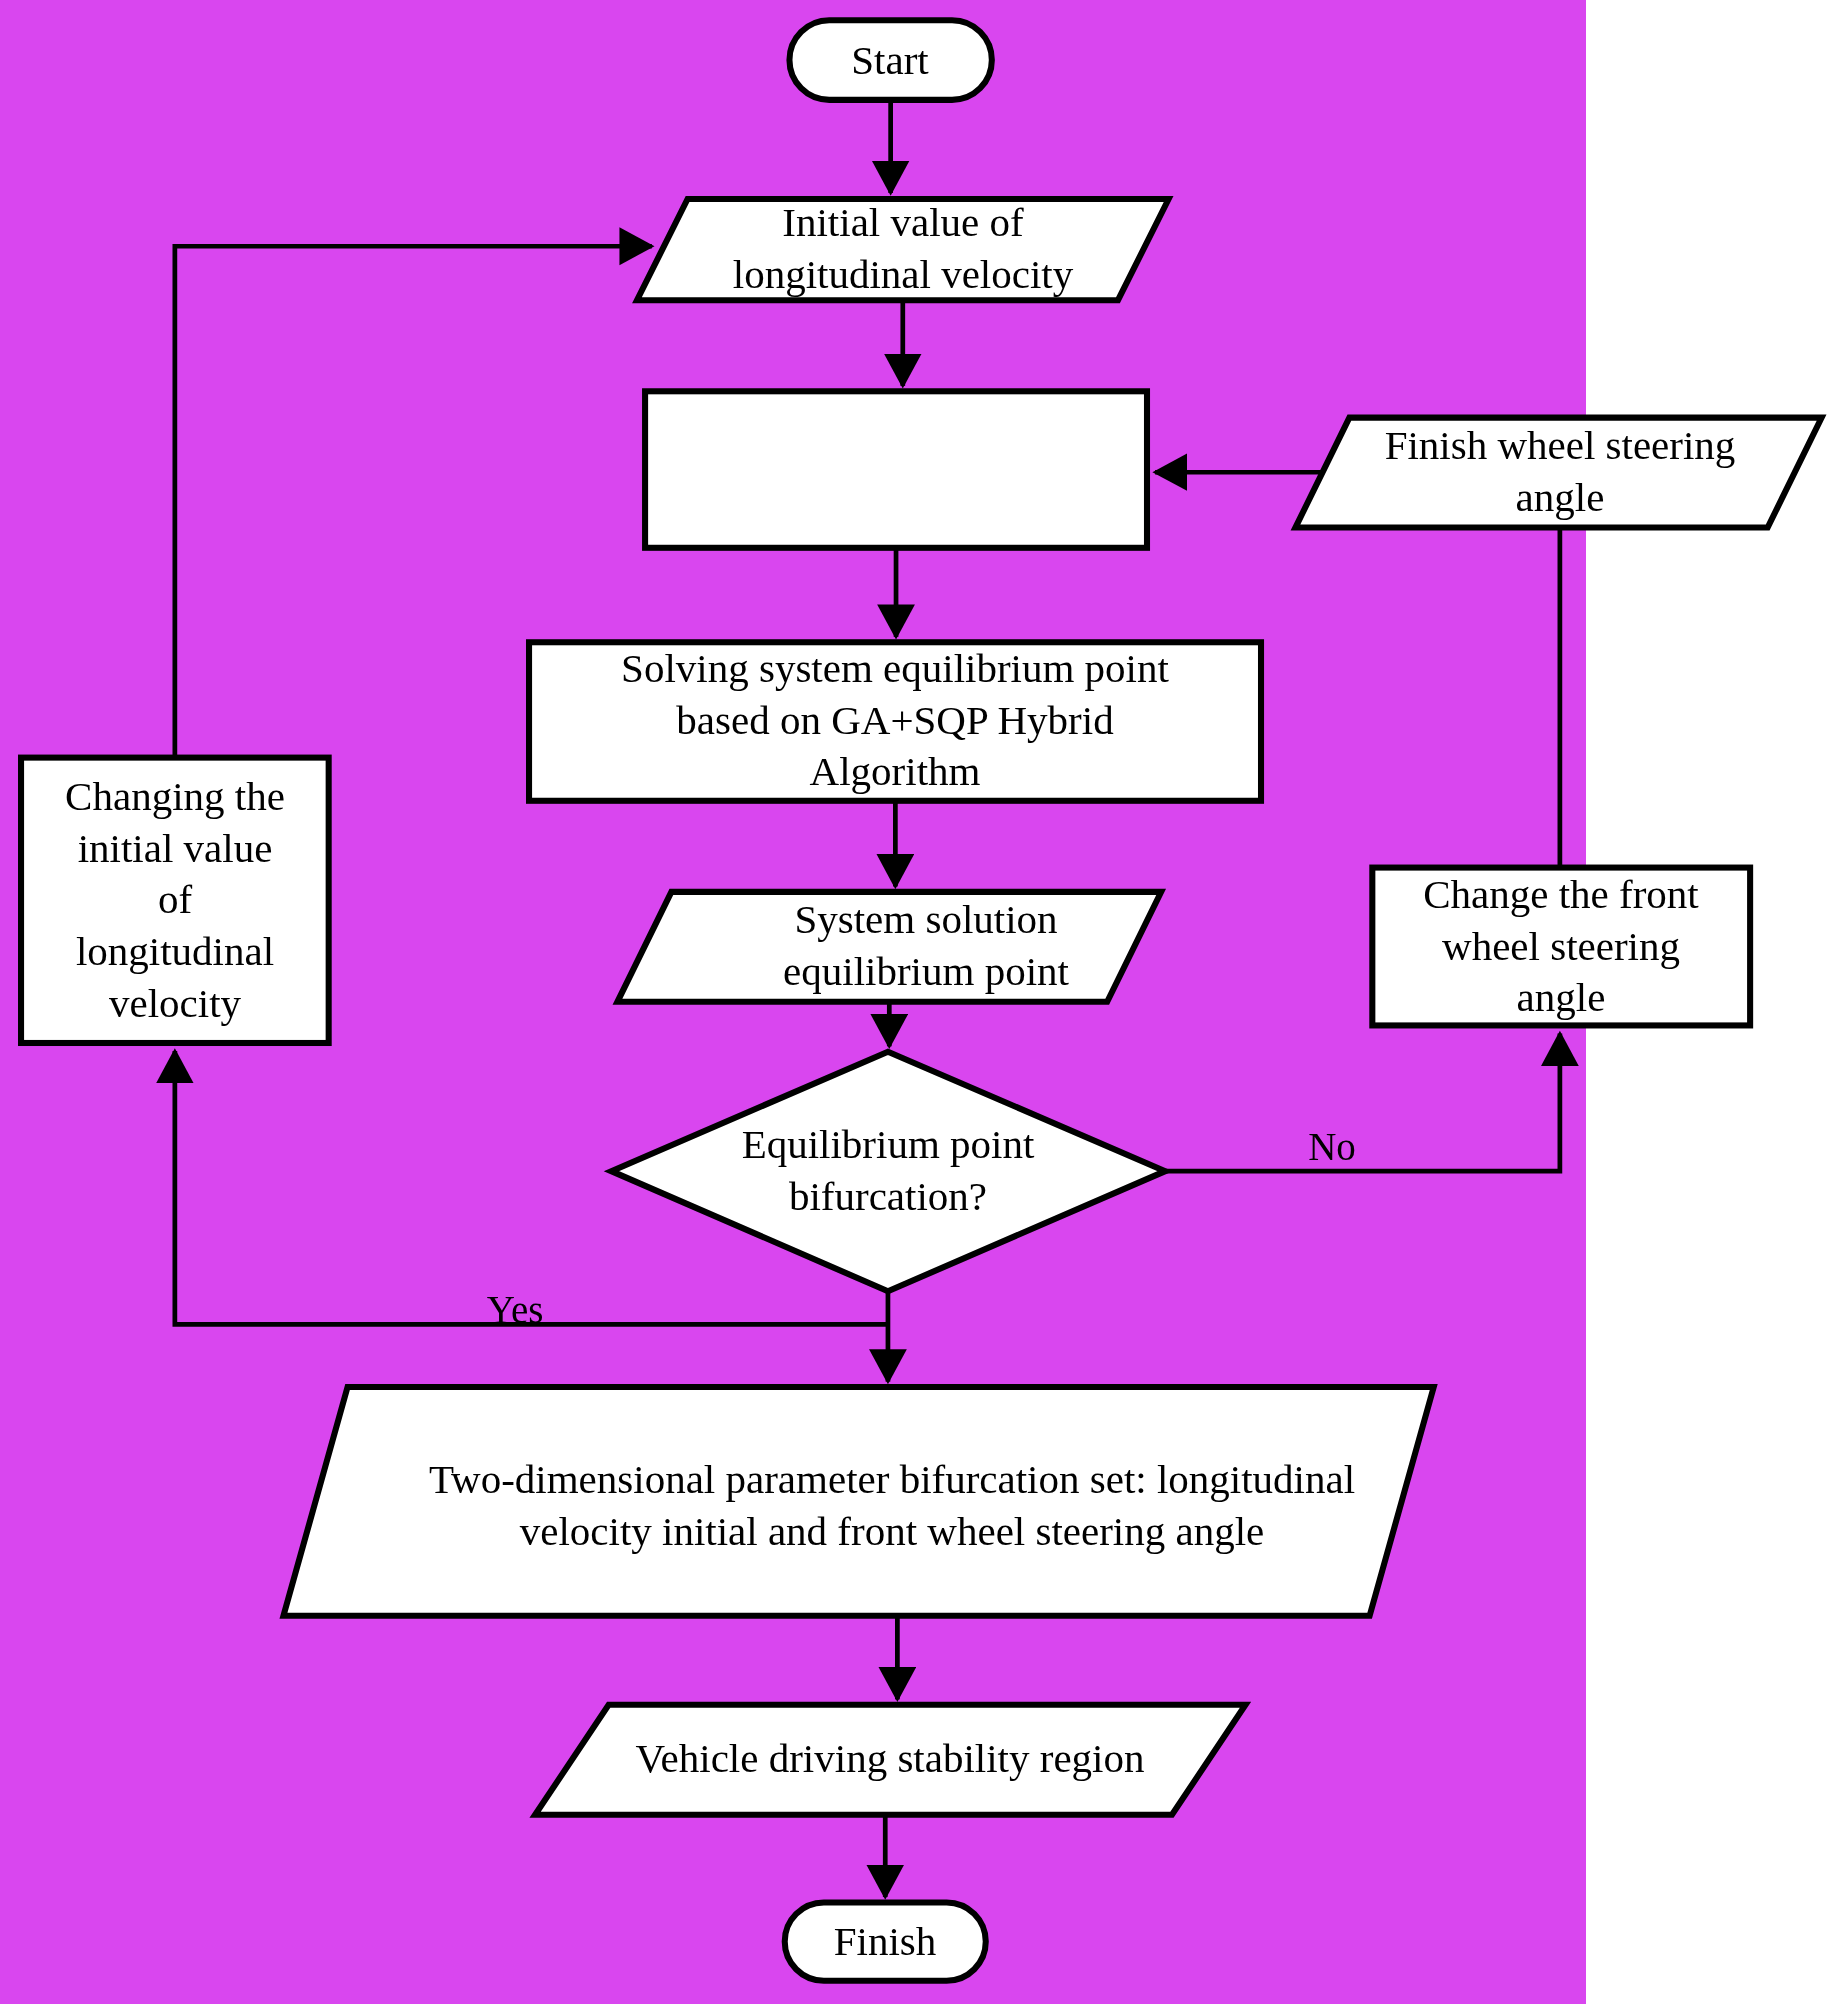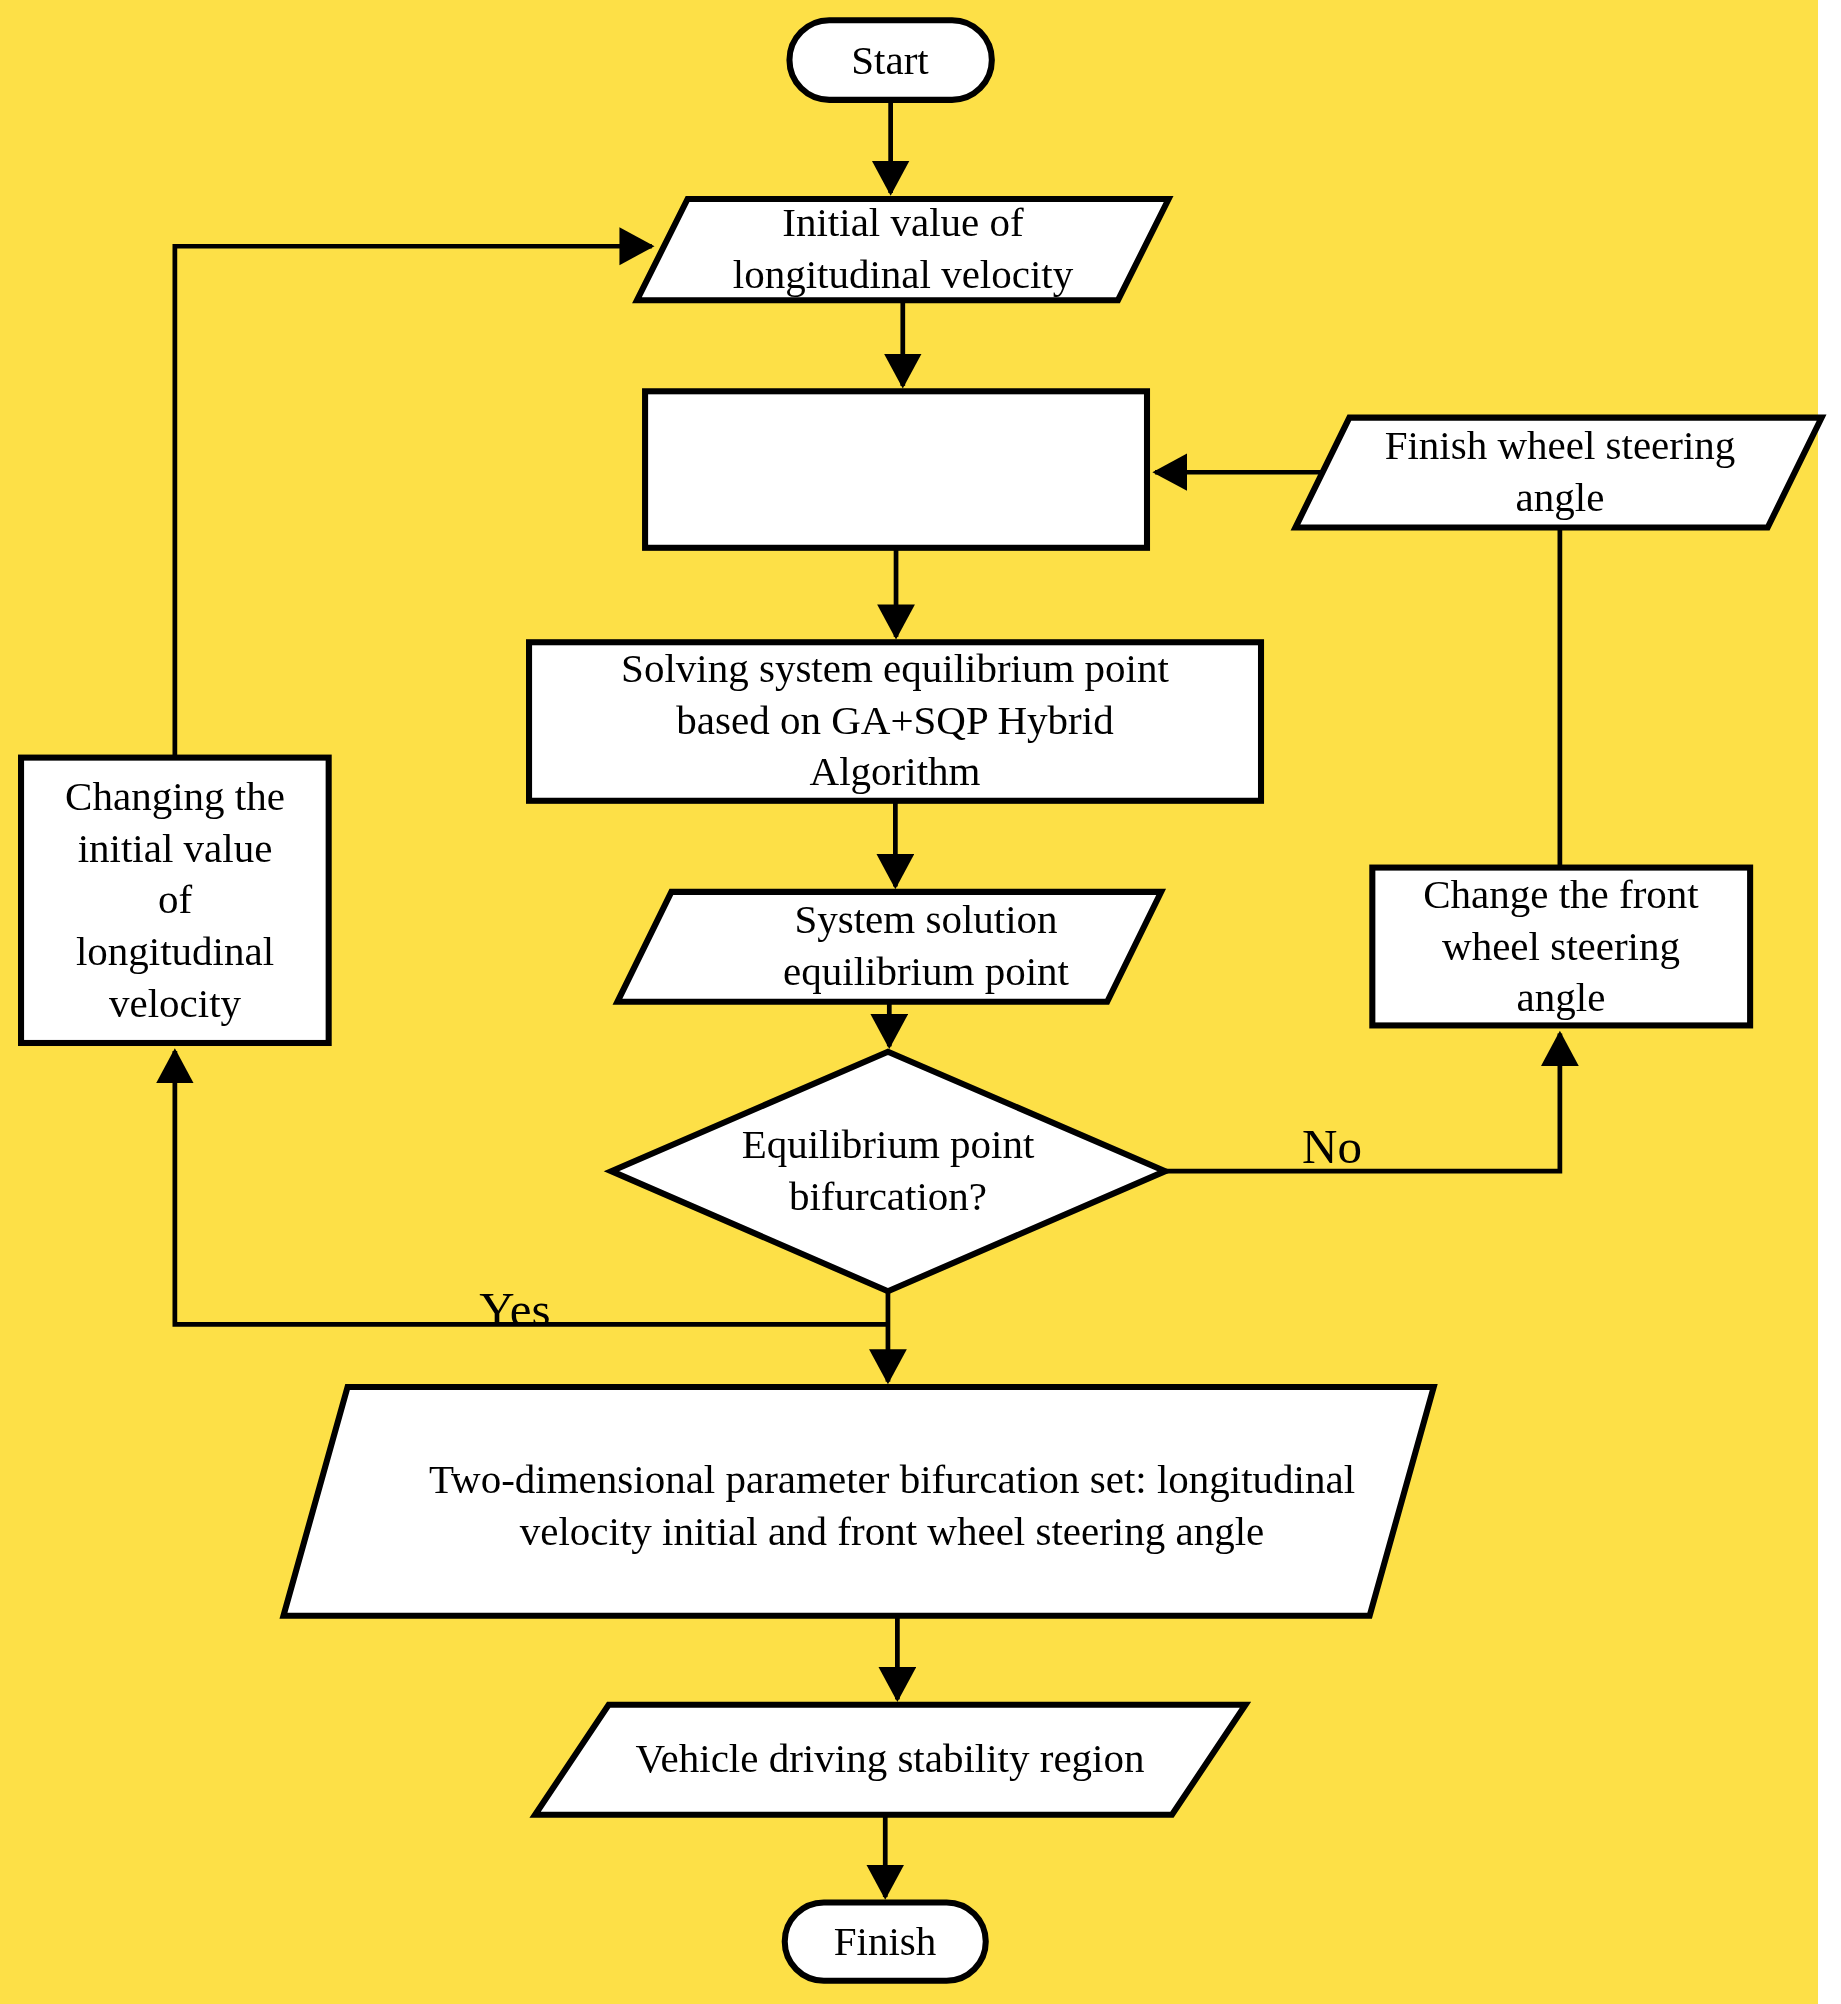--- a/index.html
+++ b/index.html
@@ -2,23 +2,23 @@
 <html style="font-size:10.8px"><head>
 <meta charset="utf-8">
 <style>
   html, body {
     margin: 0;
     padding: 0;
     background: #ffffff;
   }
   .canvas {
     position: relative;
-    width: 1818px;
+    width: 1586px;
     height: 2005px;
-    background: #fde047;
+    background: #d946ef;
     font-family: "Liberation Serif", "DejaVu Serif", serif;
     color: #000000;
   }
   .canvas svg {
     position: absolute;
     left: 0;
     top: 0;
   }
   .shape {
     fill: #ffffff;
@@ -41,21 +41,21 @@
     position: absolute;
     transform: translate(-50%, -50%);
     white-space: pre-line;
     text-align: center;
     font-size: 41px;
     line-height: 1.26;
     color: #000000;
     width: max-content;
   }
   .label--edge {
-    font-size: 49px;
+    font-size: 39px;
   }
 </style>
 </head>
 <body>
 
 <div class="canvas">
 
   <svg width="1842" height="2005" viewBox="0 0 2730 2972">
     <defs>
       <marker id="arrowhead" markerUnits="userSpaceOnUse" markerWidth="60" markerHeight="60" refX="48" refY="28" orient="auto">

